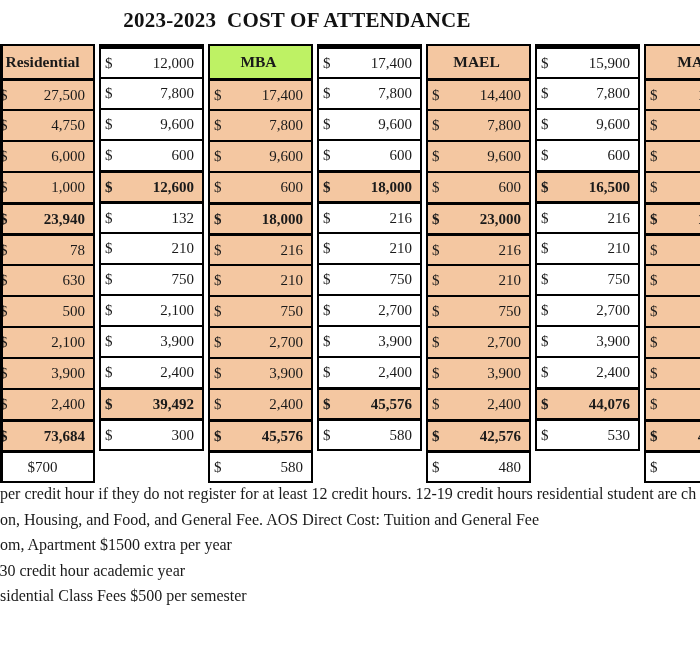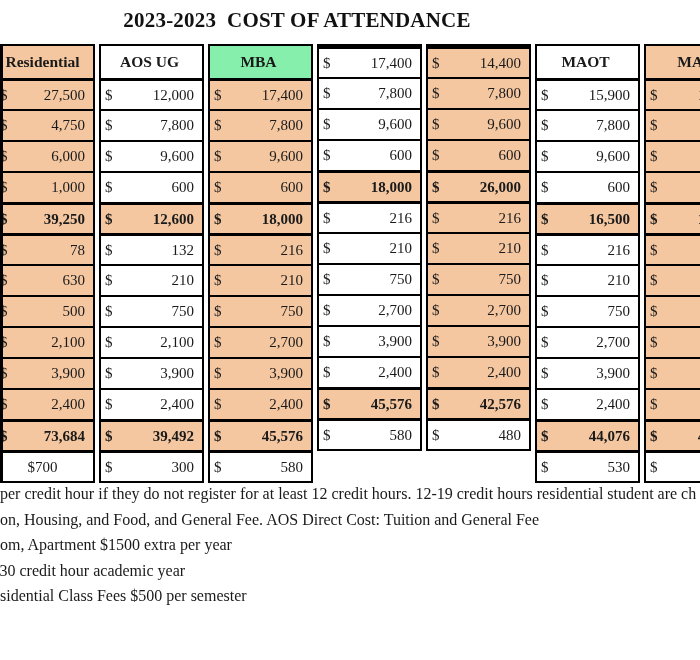--- a/index.html
+++ b/index.html
@@ -63,21 +63,21 @@
       <div class="cell" style="background: rgb(244, 199, 161);">
         <span>$</span>
         <span class="amt">6,000</span>
       </div>
       <div class="cell" style="background: rgb(244, 199, 161);">
         <span>$</span>
         <span class="amt">1,000</span>
       </div>
       <div class="cell bold thick" style="background: rgb(244, 199, 161);">
         <span>$</span>
-        <span class="amt">39,250</span>
+        <span class="amt">23,940</span>
       </div>
       <div class="cell thick" style="background: rgb(244, 199, 161);">
         <span>$</span>
         <span class="amt">78</span>
       </div>
       <div class="cell" style="background: rgb(244, 199, 161);">
         <span>$</span>
         <span class="amt">630</span>
       </div>
       <div class="cell" style="background: rgb(244, 199, 161);">
@@ -98,21 +98,20 @@
       </div>
       <div class="cell bold thick" style="background: rgb(244, 199, 161);">
         <span>$</span>
         <span class="amt">73,684</span>
       </div>
       <div class="cell thick centered" style="background: rgb(255, 255, 255);">
         <span class="amt">$700</span>
       </div>
     </div>
     <div class="col">
-      <div class="cell header" style="background: rgb(255, 255, 255);">AOS UG</div>
       <div class="cell thick" style="background: rgb(255, 255, 255);">
         <span>$</span>
         <span class="amt">12,000</span>
       </div>
       <div class="cell" style="background: rgb(255, 255, 255);">
         <span>$</span>
         <span class="amt">7,800</span>
       </div>
       <div class="cell" style="background: rgb(255, 255, 255);">
         <span>$</span>
@@ -153,21 +152,21 @@
       <div class="cell bold thick" style="background: rgb(244, 199, 161);">
         <span>$</span>
         <span class="amt">39,492</span>
       </div>
       <div class="cell thick" style="background: rgb(255, 255, 255);">
         <span>$</span>
         <span class="amt">300</span>
       </div>
     </div>
     <div class="col">
-      <div class="cell header" style="background: #86efac;">MBA</div>
+      <div class="cell header" style="background: #bef264;">MBA</div>
       <div class="cell thick" style="background: rgb(244, 199, 161);">
         <span>$</span>
         <span class="amt">17,400</span>
       </div>
       <div class="cell" style="background: rgb(244, 199, 161);">
         <span>$</span>
         <span class="amt">7,800</span>
       </div>
       <div class="cell" style="background: rgb(244, 199, 161);">
         <span>$</span>
@@ -262,39 +261,40 @@
       <div class="cell bold thick" style="background: rgb(244, 199, 161);">
         <span>$</span>
         <span class="amt">45,576</span>
       </div>
       <div class="cell thick" style="background: rgb(255, 255, 255);">
         <span>$</span>
         <span class="amt">580</span>
       </div>
     </div>
     <div class="col">
+      <div class="cell header" style="background: rgb(244, 199, 161);">MAEL</div>
       <div class="cell thick" style="background: rgb(244, 199, 161);">
         <span>$</span>
         <span class="amt">14,400</span>
       </div>
       <div class="cell" style="background: rgb(244, 199, 161);">
         <span>$</span>
         <span class="amt">7,800</span>
       </div>
       <div class="cell" style="background: rgb(244, 199, 161);">
         <span>$</span>
         <span class="amt">9,600</span>
       </div>
       <div class="cell" style="background: rgb(244, 199, 161);">
         <span>$</span>
         <span class="amt">600</span>
       </div>
       <div class="cell bold thick" style="background: rgb(244, 199, 161);">
         <span>$</span>
-        <span class="amt">26,000</span>
+        <span class="amt">23,000</span>
       </div>
       <div class="cell thick" style="background: rgb(244, 199, 161);">
         <span>$</span>
         <span class="amt">216</span>
       </div>
       <div class="cell" style="background: rgb(244, 199, 161);">
         <span>$</span>
         <span class="amt">210</span>
       </div>
       <div class="cell" style="background: rgb(244, 199, 161);">
@@ -316,21 +316,20 @@
       <div class="cell bold thick" style="background: rgb(244, 199, 161);">
         <span>$</span>
         <span class="amt">42,576</span>
       </div>
       <div class="cell thick" style="background: rgb(255, 255, 255);">
         <span>$</span>
         <span class="amt">480</span>
       </div>
     </div>
     <div class="col">
-      <div class="cell header" style="background: rgb(255, 255, 255);">MAOT</div>
       <div class="cell thick" style="background: rgb(255, 255, 255);">
         <span>$</span>
         <span class="amt">15,900</span>
       </div>
       <div class="cell" style="background: rgb(255, 255, 255);">
         <span>$</span>
         <span class="amt">7,800</span>
       </div>
       <div class="cell" style="background: rgb(255, 255, 255);">
         <span>$</span>

